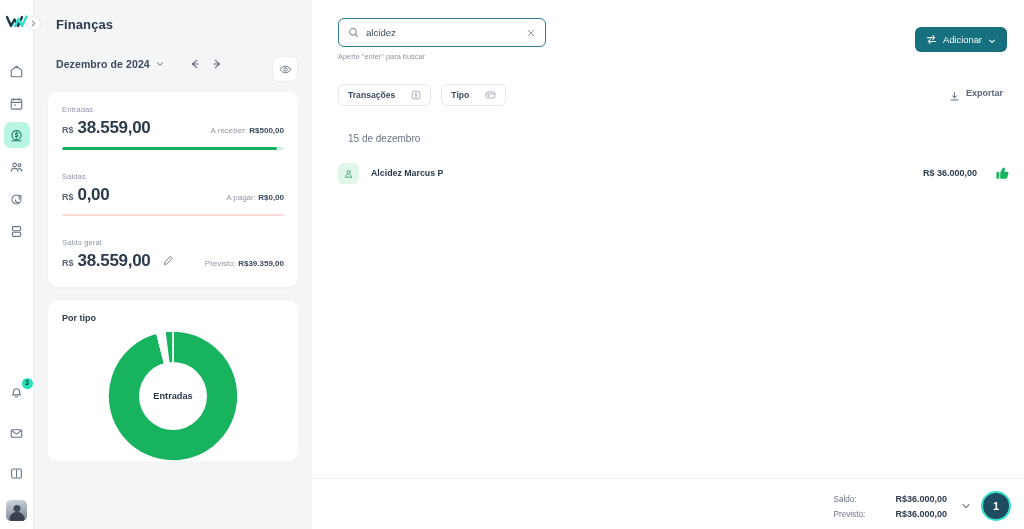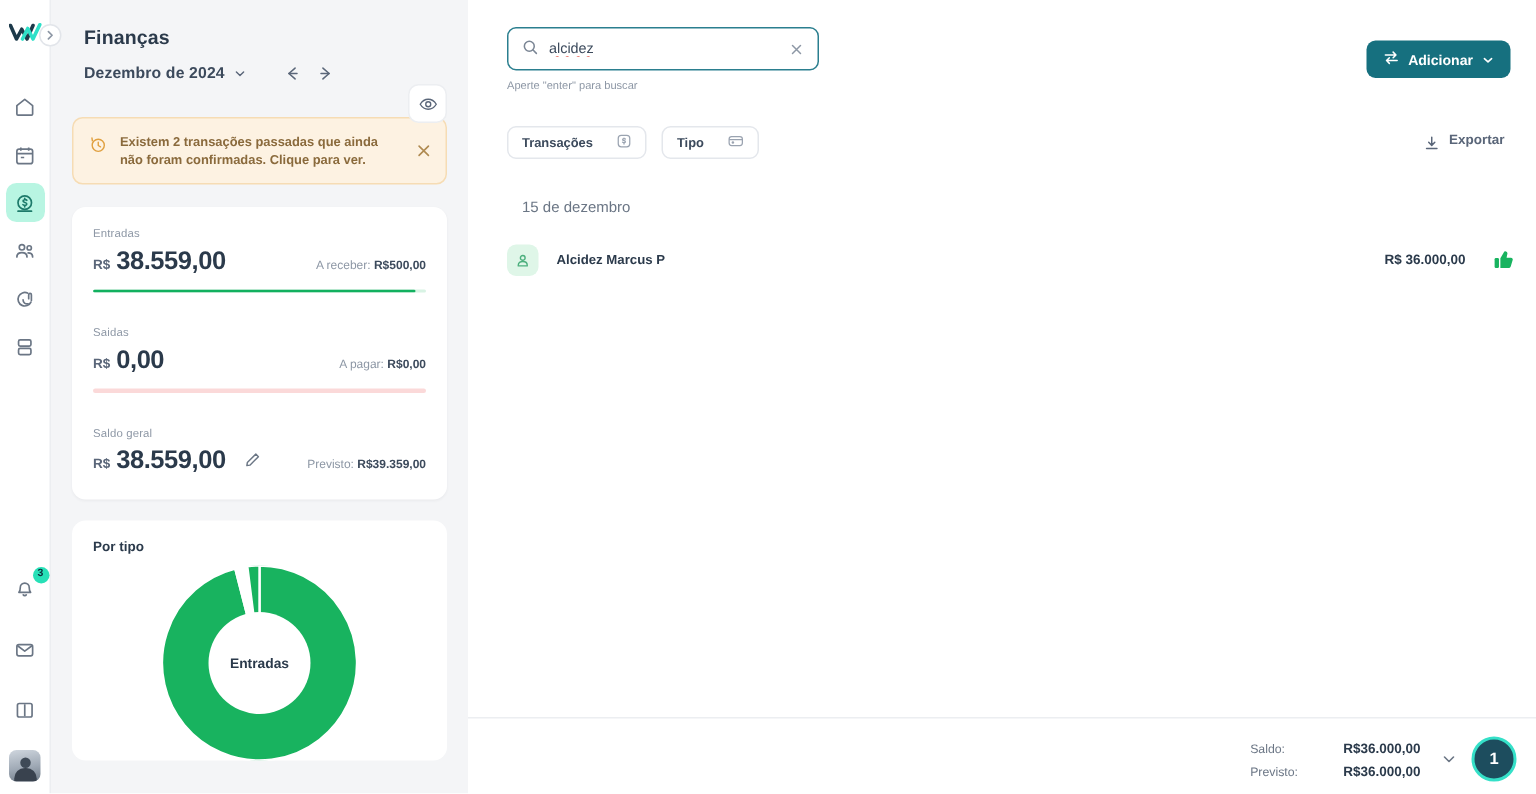--- a/index.html
+++ b/index.html
@@ -67,21 +67,21 @@
   .left-panel {
     width: 278px; flex: 0 0 278px; height: 529px;
     background: #f4f5f7; padding: 0 12px;
     position: relative; overflow: hidden;
   }
   .panel-title {
     font-size: 13px; font-weight: bold; color: #2b3a4b;
     padding: 17px 0 0 10px; letter-spacing: .1px;
   }
   .date-row {
-    display: flex; align-items: center; margin-top: 4px; padding-left: 10px; height: 26px;
+    display: flex; align-items: center; margin-top: 19px; padding-left: 10px; height: 26px;
   }
   .date-label { font-size: 10.5px; font-weight: bold; color: #3c4a5c; letter-spacing: .1px; }
   .chev-sm { margin-left: 6px; cursor: pointer; display:flex; }
   .arrow-btn { width: 22px; height: 22px; display: flex; align-items: center; justify-content: center; cursor: pointer; }
   .arrow-prev { margin-left: 20px; }
   .eye-btn {
     position: absolute; right: 14px; top: 56px;
     width: 26px; height: 26px; border-radius: 7px; background: #fff;
     border: 1px solid #eceef1;
     display: flex; align-items: center; justify-content: center; cursor: pointer;
@@ -150,21 +150,21 @@
     height: 22px; border: 1px solid #e4e7ec; border-radius: 6px; background: #fff;
     display: flex; align-items: center; gap: 16px; padding: 0 9px; cursor: pointer;
   }
   .chip-label { font-size: 8.6px; font-weight: bold; color: #3c4a5c; }
 
   .add-btn {
     position: absolute; right: 17px; top: 27px; height: 25px;
     background: #16707f; border-radius: 6px; color: #fff;
     display: flex; align-items: center; gap: 6px; padding: 0 11px; cursor: pointer;
   }
-  .add-btn-label { font-size: 9.4px; font-weight: bold; }
+  .add-btn-label { font-size: 9.4px; font-weight: normal; }
 
   .export-btn {
     position: absolute; right: 21px; top: 88px;
     display: flex; gap: 6px; cursor: pointer;
   }
   .export-label { font-size: 9px; color: #5a6679; font-weight: bold; }
 
   .day-header { position: absolute; left: 36px; top: 133px; font-size: 10px; color: #6b7685; }
 
   .tx-row {
@@ -309,35 +309,20 @@
       </span>
     </div>
 
     <div class="eye-btn">
       <svg width="13" height="13" viewBox="0 0 18 18" fill="none" stroke="#5a6679" stroke-width="1.25">
         <path d="M1.6 9S4.4 4.4 9 4.4 16.4 9 16.4 9 13.6 13.6 9 13.6 1.6 9 1.6 9z"></path>
         <circle cx="9" cy="9" r="2.3"></circle>
       </svg>
     </div>
 
-    <div class="alert">
-      <span style="margin-top:2px;flex:0 0 13px">
-        <svg width="13" height="13" viewBox="0 0 18 18" fill="none" stroke="#e0a040" stroke-width="1.3" stroke-linecap="round" stroke-linejoin="round">
-          <circle cx="9" cy="9.5" r="5.6"></circle>
-          <path d="M9 6.6V9.7l2.1 1.2"></path>
-          <path d="M3.6 5.4 L3.2 2.8"></path>
-        </svg>
-      </span>
-      <span class="alert-text">Existem 2 transações passadas que ainda não foram confirmadas. Clique para ver.</span>
-      <span class="alert-close">
-        <svg width="11" height="11" viewBox="0 0 12 12" fill="none" stroke="#b08b52" stroke-width="1.2" stroke-linecap="round">
-          <path d="M2.6 2.6 L9.4 9.4 M9.4 2.6 L2.6 9.4"></path>
-        </svg>
-      </span>
-    </div>
 
     <div class="card">
 
       <div class="blk">
         <div class="blk-label">Entradas</div>
         <div class="blk-row">
           <span class="amount-wrap">
             <span class="cur-sym">R$</span>
             <span class="amount">38.559,00</span>
           </span>

